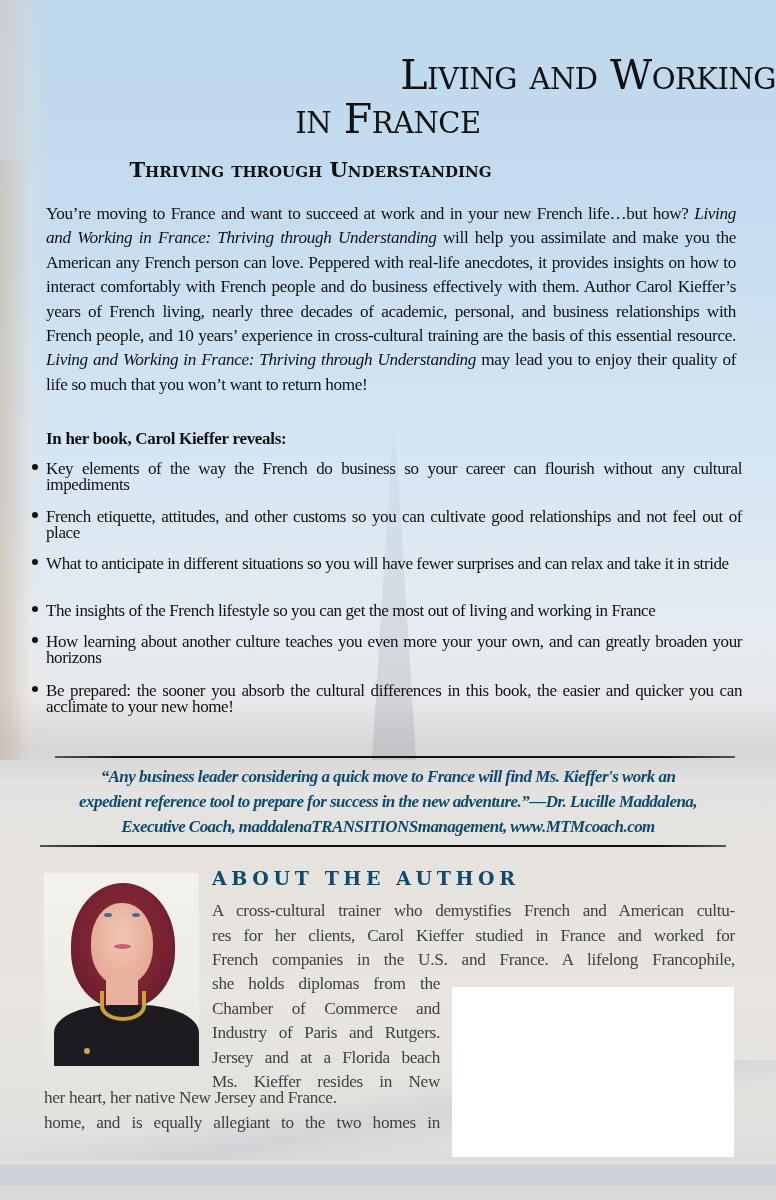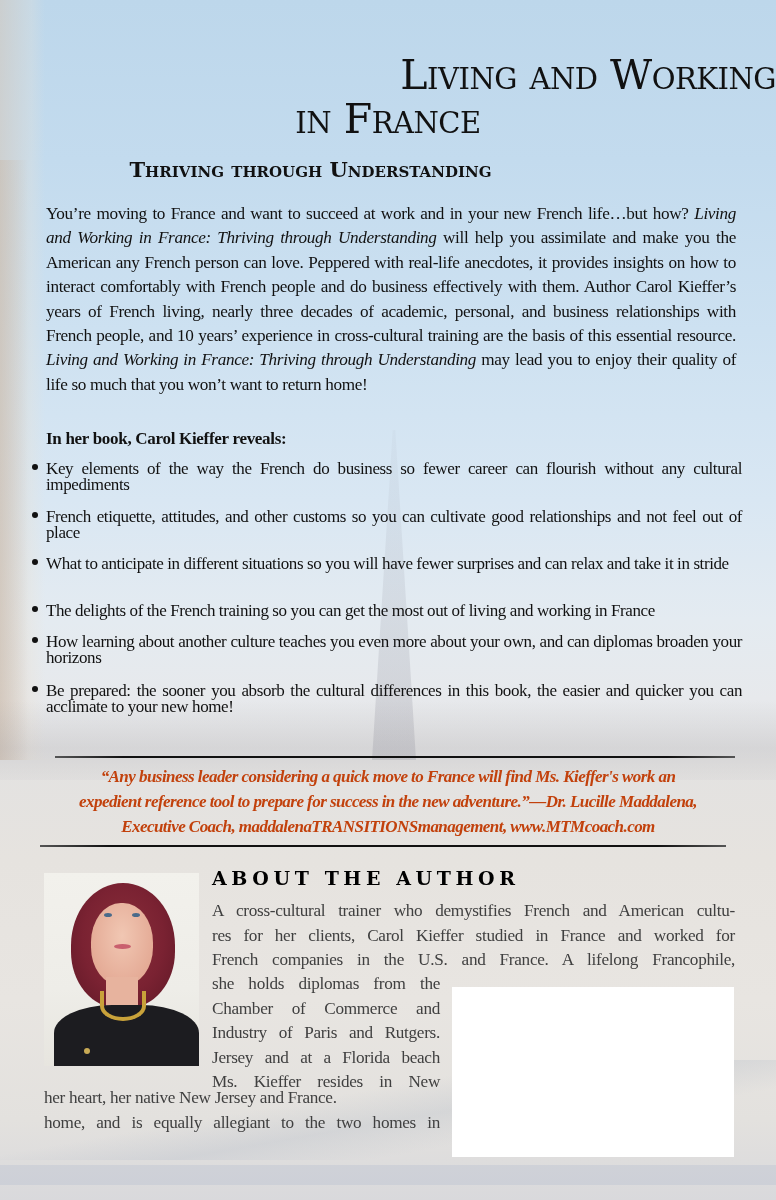--- a/index.html
+++ b/index.html
@@ -86,21 +86,21 @@
     .b5 { position: absolute; top: 222px; }
     .bullet-text { display: block; }
 
     .rule-top {
       position: absolute; left: 55px; top: 756px; width: 680px; height: 2px;
       background: linear-gradient(90deg, #555, #111 10%, #111 90%, #555);
     }
     .quote {
       position: absolute; left: 20px; top: 764px; width: 736px; text-align: center;
       font-style: italic; font-weight: bold; font-size: 17px; line-height: 25px;
-      letter-spacing: -0.55px; color: #c2410c;
+      letter-spacing: -0.55px; color: #0c4a6e;
     }
     .rule-bottom {
       position: absolute; left: 40px; top: 845px; width: 686px; height: 2px;
       background: linear-gradient(90deg, #555, #111 10%, #111 90%, #555);
     }
 
     .author-photo {
       position: absolute; left: 44px; top: 873px; width: 155px; height: 193px;
       background: linear-gradient(180deg, #f2f1ec 0%, #eeede8 60%, #e7e5df 100%);
       overflow: hidden;
@@ -135,21 +135,21 @@
       border-radius: 40% 40% 0 0; background: #1c1c20;
     }
     .photo-button {
       position: absolute; left: 40px; top: 175px; width: 6px; height: 6px;
       border-radius: 50%; background: #c8aa55;
     }
 
     .about-heading {
       position: absolute; left: 212px; top: 867px;
       font-family: "DejaVu Serif", serif; font-size: 19px; letter-spacing: 4.6px;
-      color: #000000;
+      color: #0c4a6e;
       text-align: right;
     }
     .about-text {
       position: absolute; font-size: 17.2px; line-height: 24.5px;
       text-align: justify; letter-spacing: -0.3px; color: #404040;
     }
     .about-wide { left: 212px; top: 899px; width: 523px; text-align-last: justify; }
     .about-narrow { left: 212px; top: 972px; width: 228px; text-align-last: justify; }
     .about-full { left: 44px; top: 1086px; width: 396px; }
     .about-line { display: block; }
@@ -178,37 +178,37 @@
   <h1 class="title title-line2">in France</h1>
   <h2 class="subtitle">Thriving through Understanding</h2>
 
   <p class="intro"><span>You’re moving to France and want to succeed at work and in your new French life…but how? </span><em>Living and Working in France: Thriving through Understanding</em><span> will help you assimilate and make you the American any French person can love. Peppered with real-life anecdotes, it provides insights on how to interact comfortably with French people and do business effectively with them. Author Carol Kieffer’s years of French living, nearly three decades of academic, personal, and business relationships with French people, and 10 years’ experience in cross-cultural training are the basis of this essential resource. </span><em>Living and Working in France: Thriving through Understanding</em><span> may lead you to enjoy their quality of life so much that you won’t want to return home!</span></p>
 
   <div class="reveals-heading">In her book, Carol Kieffer reveals:</div>
 
   <ul class="bullets">
     <li class="bullet b0">
         <span class="bullet-dot"></span>
-        <span class="bullet-text">Key elements of the way the French do business so fewer career can flourish without any cultural impediments</span>
+        <span class="bullet-text">Key elements of the way the French do business so your career can flourish without any cultural impediments</span>
       </li>
     <li class="bullet b1">
         <span class="bullet-dot"></span>
         <span class="bullet-text">French etiquette, attitudes, and other customs so you can cultivate good relationships and not feel out of place</span>
       </li>
     <li class="bullet b2">
         <span class="bullet-dot"></span>
         <span class="bullet-text">What to anticipate in different situations so you will have fewer surprises and can relax and take it in stride</span>
       </li>
     <li class="bullet b3">
         <span class="bullet-dot"></span>
-        <span class="bullet-text">The delights of the French training so you can get the most out of living and working in France</span>
+        <span class="bullet-text">The insights of the French lifestyle so you can get the most out of living and working in France</span>
       </li>
     <li class="bullet b4">
         <span class="bullet-dot"></span>
-        <span class="bullet-text">How learning about another culture teaches you even more about your own, and can diplomas broaden your horizons</span>
+        <span class="bullet-text">How learning about another culture teaches you even more your your own, and can greatly broaden your horizons</span>
       </li>
     <li class="bullet b5">
         <span class="bullet-dot"></span>
         <span class="bullet-text">Be prepared: the sooner you absorb the cultural differences in this book, the easier and quicker you can acclimate to your new home!</span>
       </li>
   </ul>
 
   <div class="rule-top"></div>
   <blockquote class="quote">
     <span style="display:block">“Any business leader considering a quick move to France will find Ms. Kieffer's work an</span>

